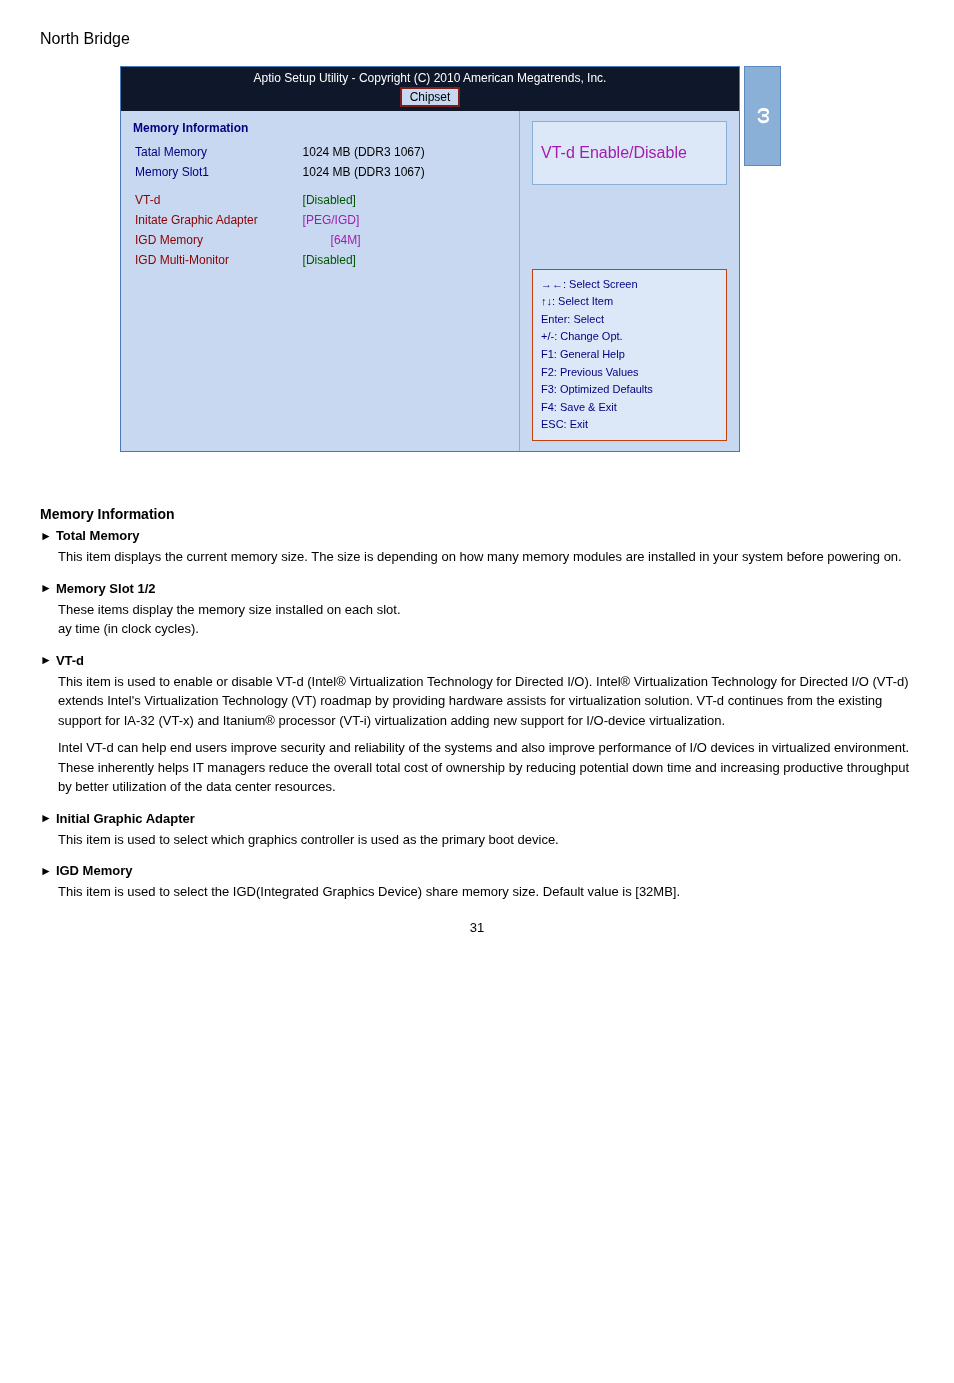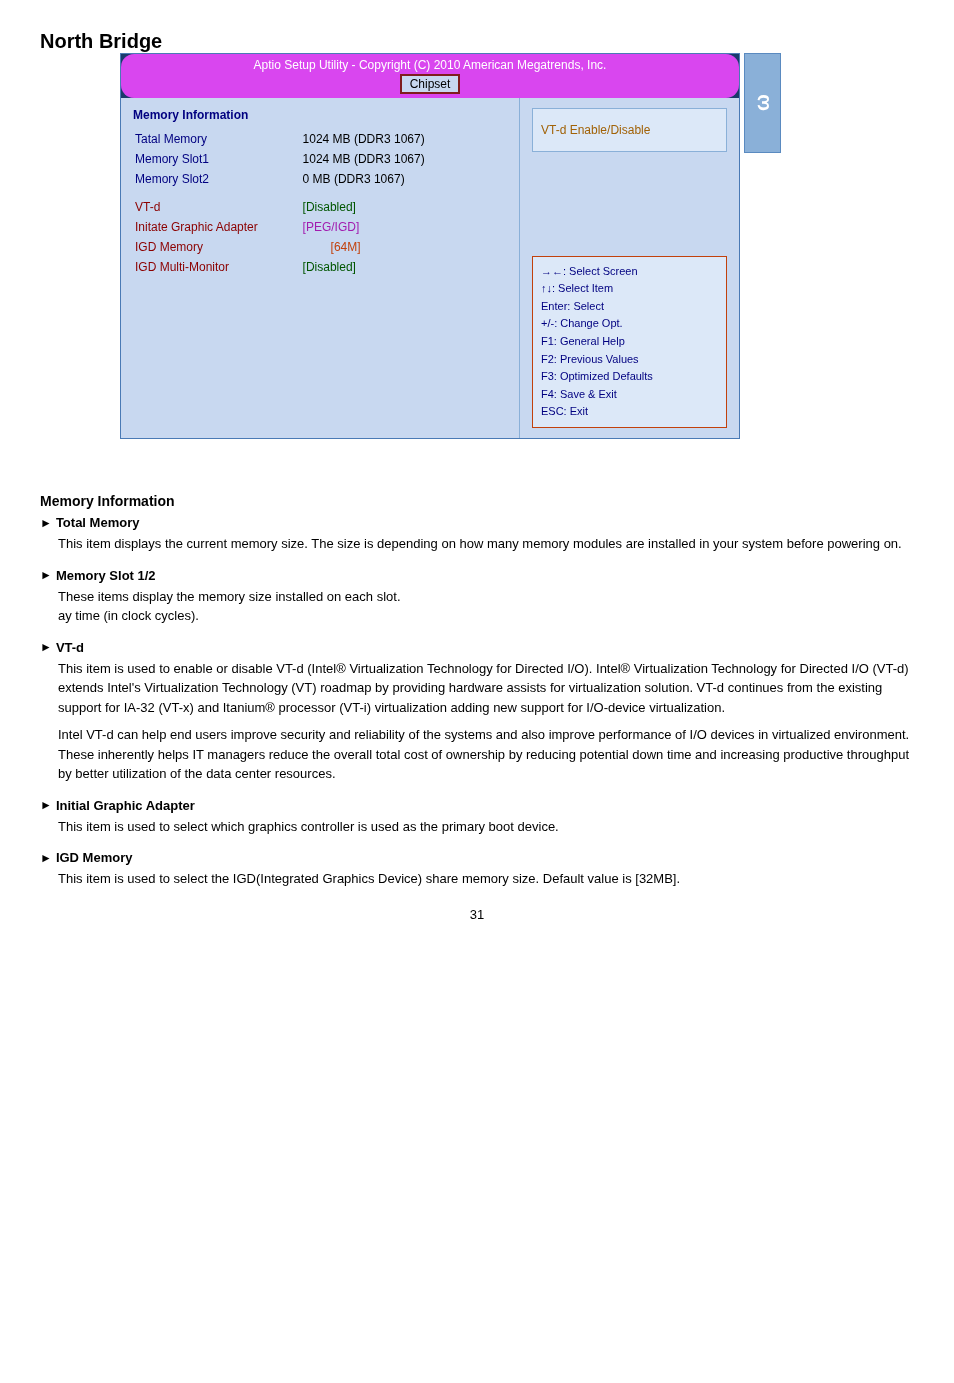--- a/index.html
+++ b/index.html
@@ -7,41 +7,41 @@
       font-family: Arial, sans-serif;
       font-size: 14px;
       background: #fff;
       color: #000;
       width: 954px;
       min-height: 1383px;
       padding: 30px 40px 40px 40px;
     }
 
     .page-title {
-      font-size: 20px;
-      font-weight: bold;
+      font-size: 16px;
+      font-weight: normal;
+      margin-bottom: 18px;
       color: #000;
     }
 
     
     .bios-panel {
       border: 1px solid #4a7ab5;
       width: 620px;
       margin-left: 80px;
       margin-bottom: 30px;
       background: #1a3a6b;
     }
 
     .bios-header {
-      background: #d946ef;
+      background: #0f172a;
       color: #fff;
       text-align: center;
       padding: 4px 8px;
       font-size: 12px;
-      border-radius: 13px;
     }
 
     .bios-header .chipset-tab {
       display: inline-block;
       background: #c8d8f0;
       color: #000;
       padding: 1px 8px;
       margin-top: 2px;
       font-size: 12px;
       border: 2px solid #7f1d1d;
@@ -64,24 +64,24 @@
       padding: 10px 12px;
       background: #c8d8f0;
       border-left: 1px solid #8ab0d8;
       display: flex;
       flex-direction: column;
     }
 
     .bios-info-box {
       background: #dce8f8;
       border: 1px solid #8ab0d8;
-      padding: 14px 8px;
+      padding: 22px 8px;
       margin-bottom: 8px;
-      font-size: 12px;
-      color: #a16207;
+      font-size: 16px;
+      color: #a21caf;
       min-height: 40px;
     }
 
     .bios-table {
       width: 100%;
       font-size: 12px;
       color: #000;
     }
 
     .bios-table tr td {
@@ -208,38 +208,34 @@
         <table class="bios-table">
           <tbody>
               <tr>
             <td>Tatal Memory</td>
             <td>1024 MB (DDR3 1067)</td>
           </tr>
           <tr>
             <td>Memory Slot1</td>
             <td>1024 MB (DDR3 1067)</td>
           </tr>
-          <tr>
-            <td>Memory Slot2</td>
-            <td>0 MB (DDR3 1067)</td>
-          </tr>
           <tr style="height:6px;">
                 <td colspan="2"></td>
               </tr>
           <tr class="bios-vt-row">
             <td style="color:#8b0000;">VT-d</td>
             <td style="color:#005500;">[Disabled]</td>
           </tr>
           <tr class="bios-vt-row">
             <td style="color:#8b0000;margin-left:40px;">Initate Graphic Adapter</td>
             <td style="color:#a21caf;">[PEG/IGD]</td>
           </tr>
           <tr class="bios-vt-row">
             <td style="color:#8b0000;">IGD Memory</td>
-            <td style="color:#c2410c;padding-left:28px;">[64M]</td>
+            <td style="color:#a21caf;padding-left:28px;">[64M]</td>
           </tr>
           <tr class="bios-vt-row">
             <td style="color:#8b0000;">IGD Multi-Monitor</td>
             <td style="color:#005500;">[Disabled]</td>
           </tr>
         </tbody>
           </table>
       </div>
 
       <div class="bios-right">

